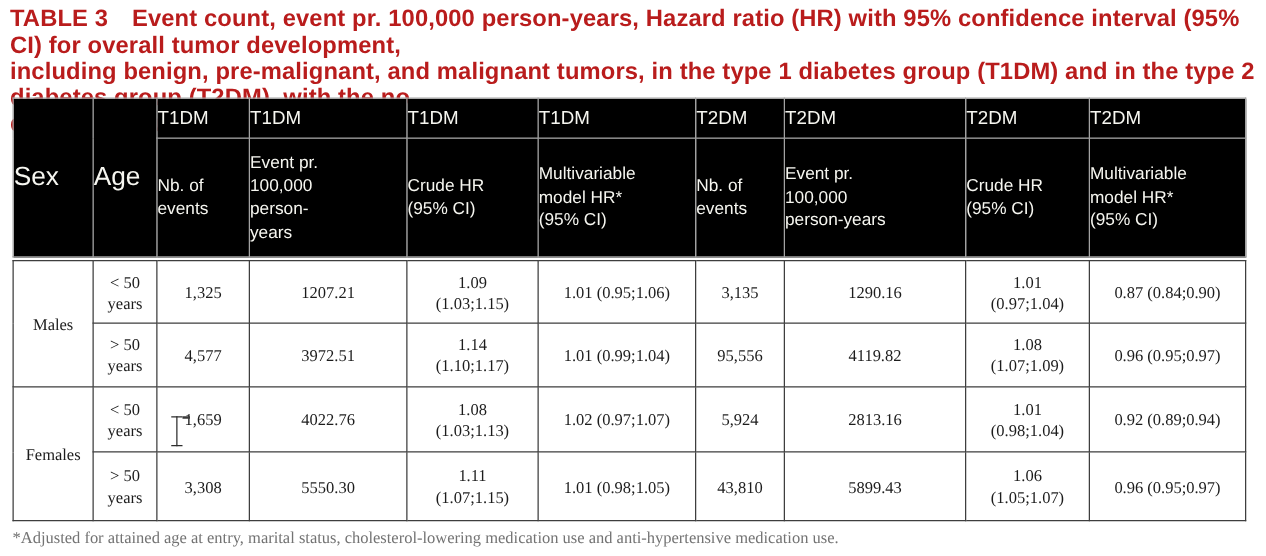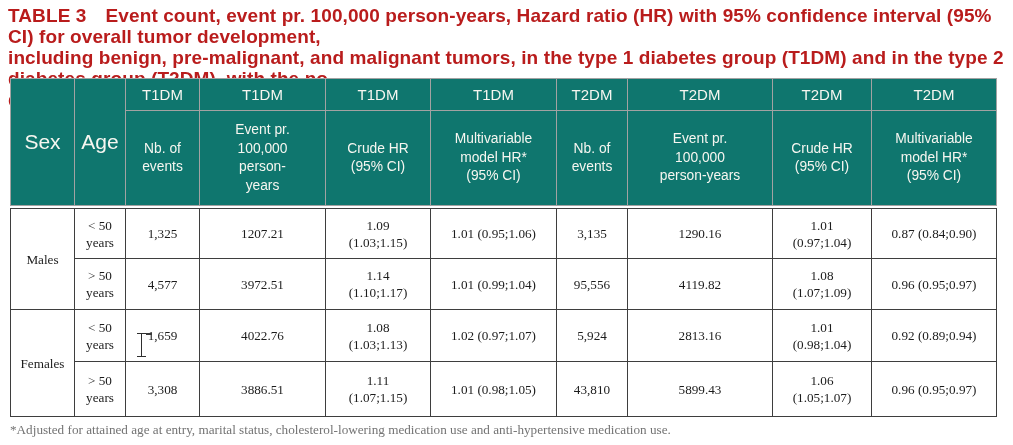--- a/index.html
+++ b/index.html
@@ -13,23 +13,23 @@
            white-space:pre-line;letter-spacing:.1px;}
 
   
   table{border-collapse:collapse;table-layout:fixed;}
   col.c0{width:64px}col.c1{width:51px}col.c2{width:74px}col.c3{width:126px}
   col.c4{width:105px}col.c5{width:126px}col.c6{width:71px}col.c7{width:145px}
   col.c8{width:99px}col.c9{width:125px}
 
   
   .hdr{position:absolute;left:10px;top:78px;width:986px;}
-  .hdr th{background:#0f766e;border:1.5px solid #a2a2a2;
+  .hdr th{background:#000000;border:1.5px solid #a2a2a2;
           color:#f6f6f0;font-family:"Liberation Sans",sans-serif;
-          font-weight:normal;text-align:center;vertical-align:middle;
+          font-weight:normal;text-align:left;vertical-align:middle;
           white-space:pre-line;padding:0;}
   .hdr .grp{height:31px;font-size:15px;}
   .hdr .sub{height:94px;font-size:13.8px;line-height:18.5px;}
   .hdr .corner{font-size:21px;}
 
   
   .bdy{position:absolute;left:10px;top:208px;width:986px;border:1.5px solid #383838;}
   .bdy td{border:1px solid #3e3e3e;background:#ffffff;
           font-family:"Liberation Serif",serif;font-size:13.2px;color:#1c1c1c;
           text-align:center;vertical-align:middle;white-space:pre-line;
@@ -162,21 +162,21 @@
     <td>5,924</td>
     <td>2813.16</td>
     <td>1.01
 (0.98;1.04)</td>
     <td>0.92 (0.89;0.94)</td>
   </tr>
   <tr class="r3">
     <td>&gt; 50
 years</td>
     <td>3,308</td>
-    <td>3886.51</td>
+    <td>5550.30</td>
     <td>1.11
 (1.07;1.15)</td>
     <td>1.01 (0.98;1.05)</td>
     <td>43,810</td>
     <td>5899.43</td>
     <td>1.06
 (1.05;1.07)</td>
     <td>0.96 (0.95;0.97)</td>
   </tr>
 </tbody>

